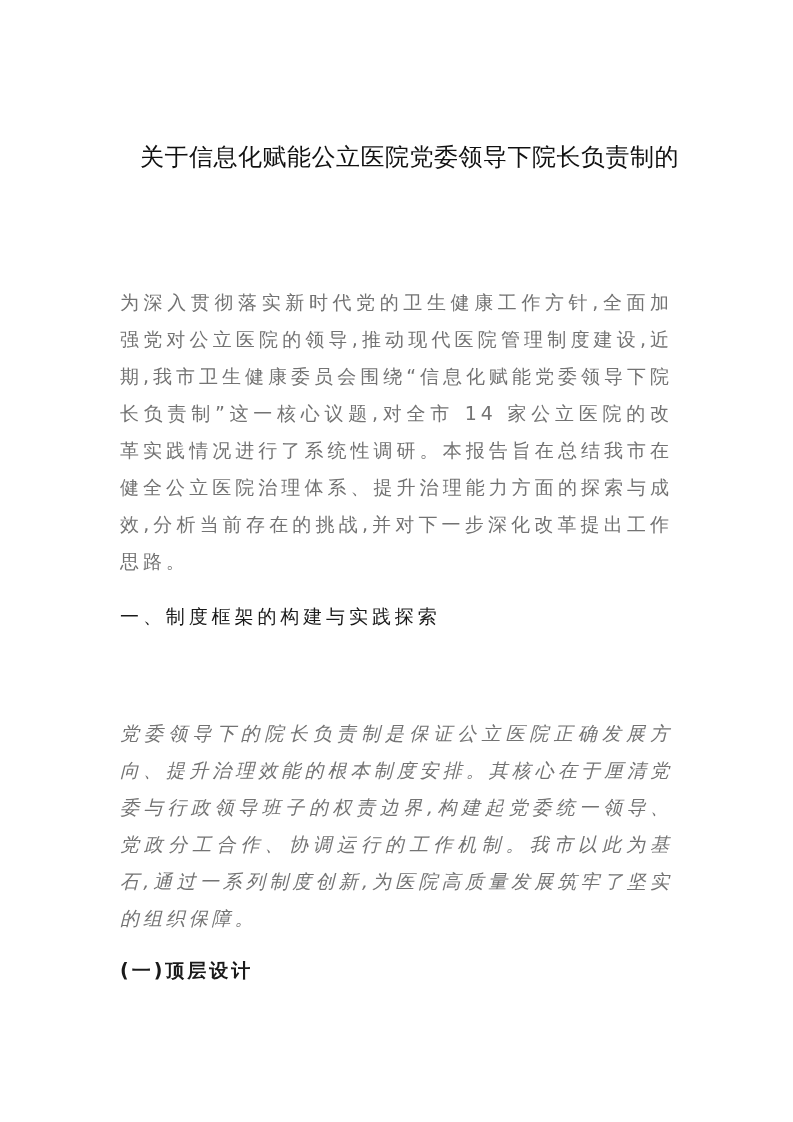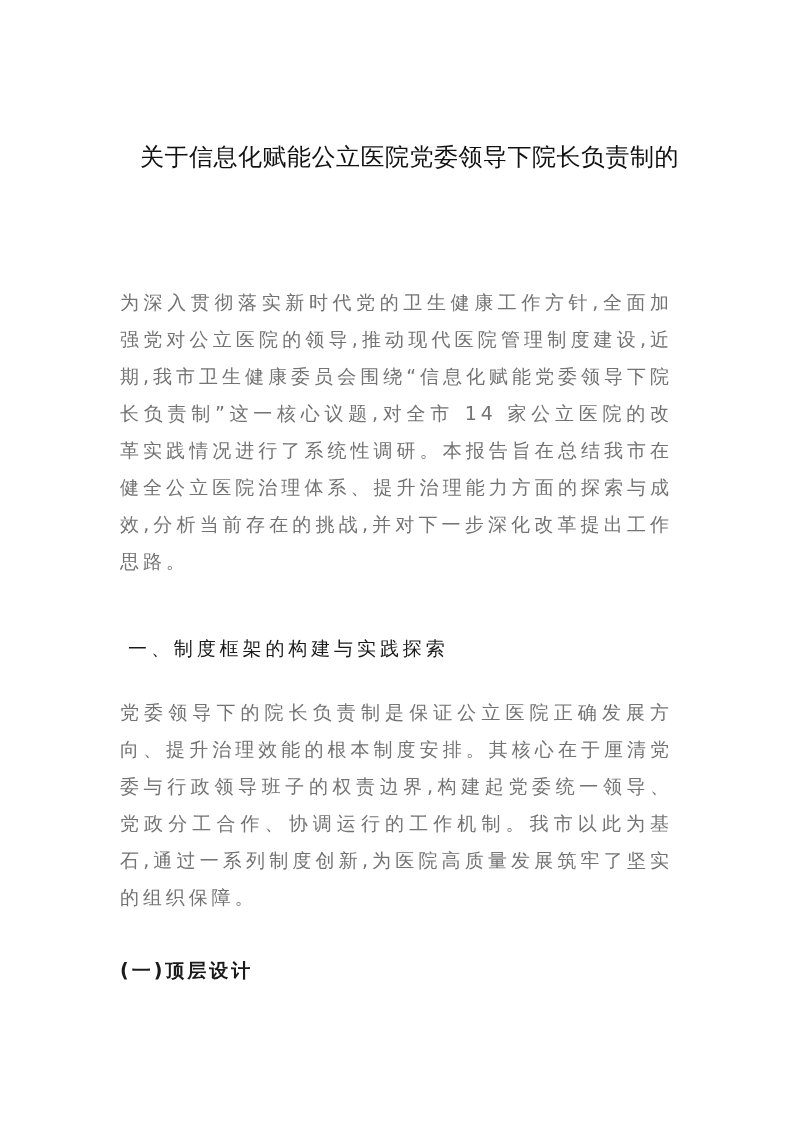--- a/index.html
+++ b/index.html
@@ -46,22 +46,22 @@
       font-size: 19px;
       line-height: 37px;
       letter-spacing: 3.9px;
       margin: 0;
       text-align: justify;
       text-align-last: left;
       word-break: break-all;
       color: #737373;
     }
     .intro { top: 284px; }
-    .heading1 { top: 630px; margin-left: 8px; }
-    .para2 { top: 694px; }
+    .heading1 { top: 598px; }
+    .para2 { top: 715px; font-style: italic; }
     .heading2 { top: 952px; }
 
     .heading {
       font-size: 19px;
       line-height: 37px;
       letter-spacing: 3.9px;
       margin: 0;
       color: #1a1a1a;
       font-weight: normal;
       white-space: nowrap;

